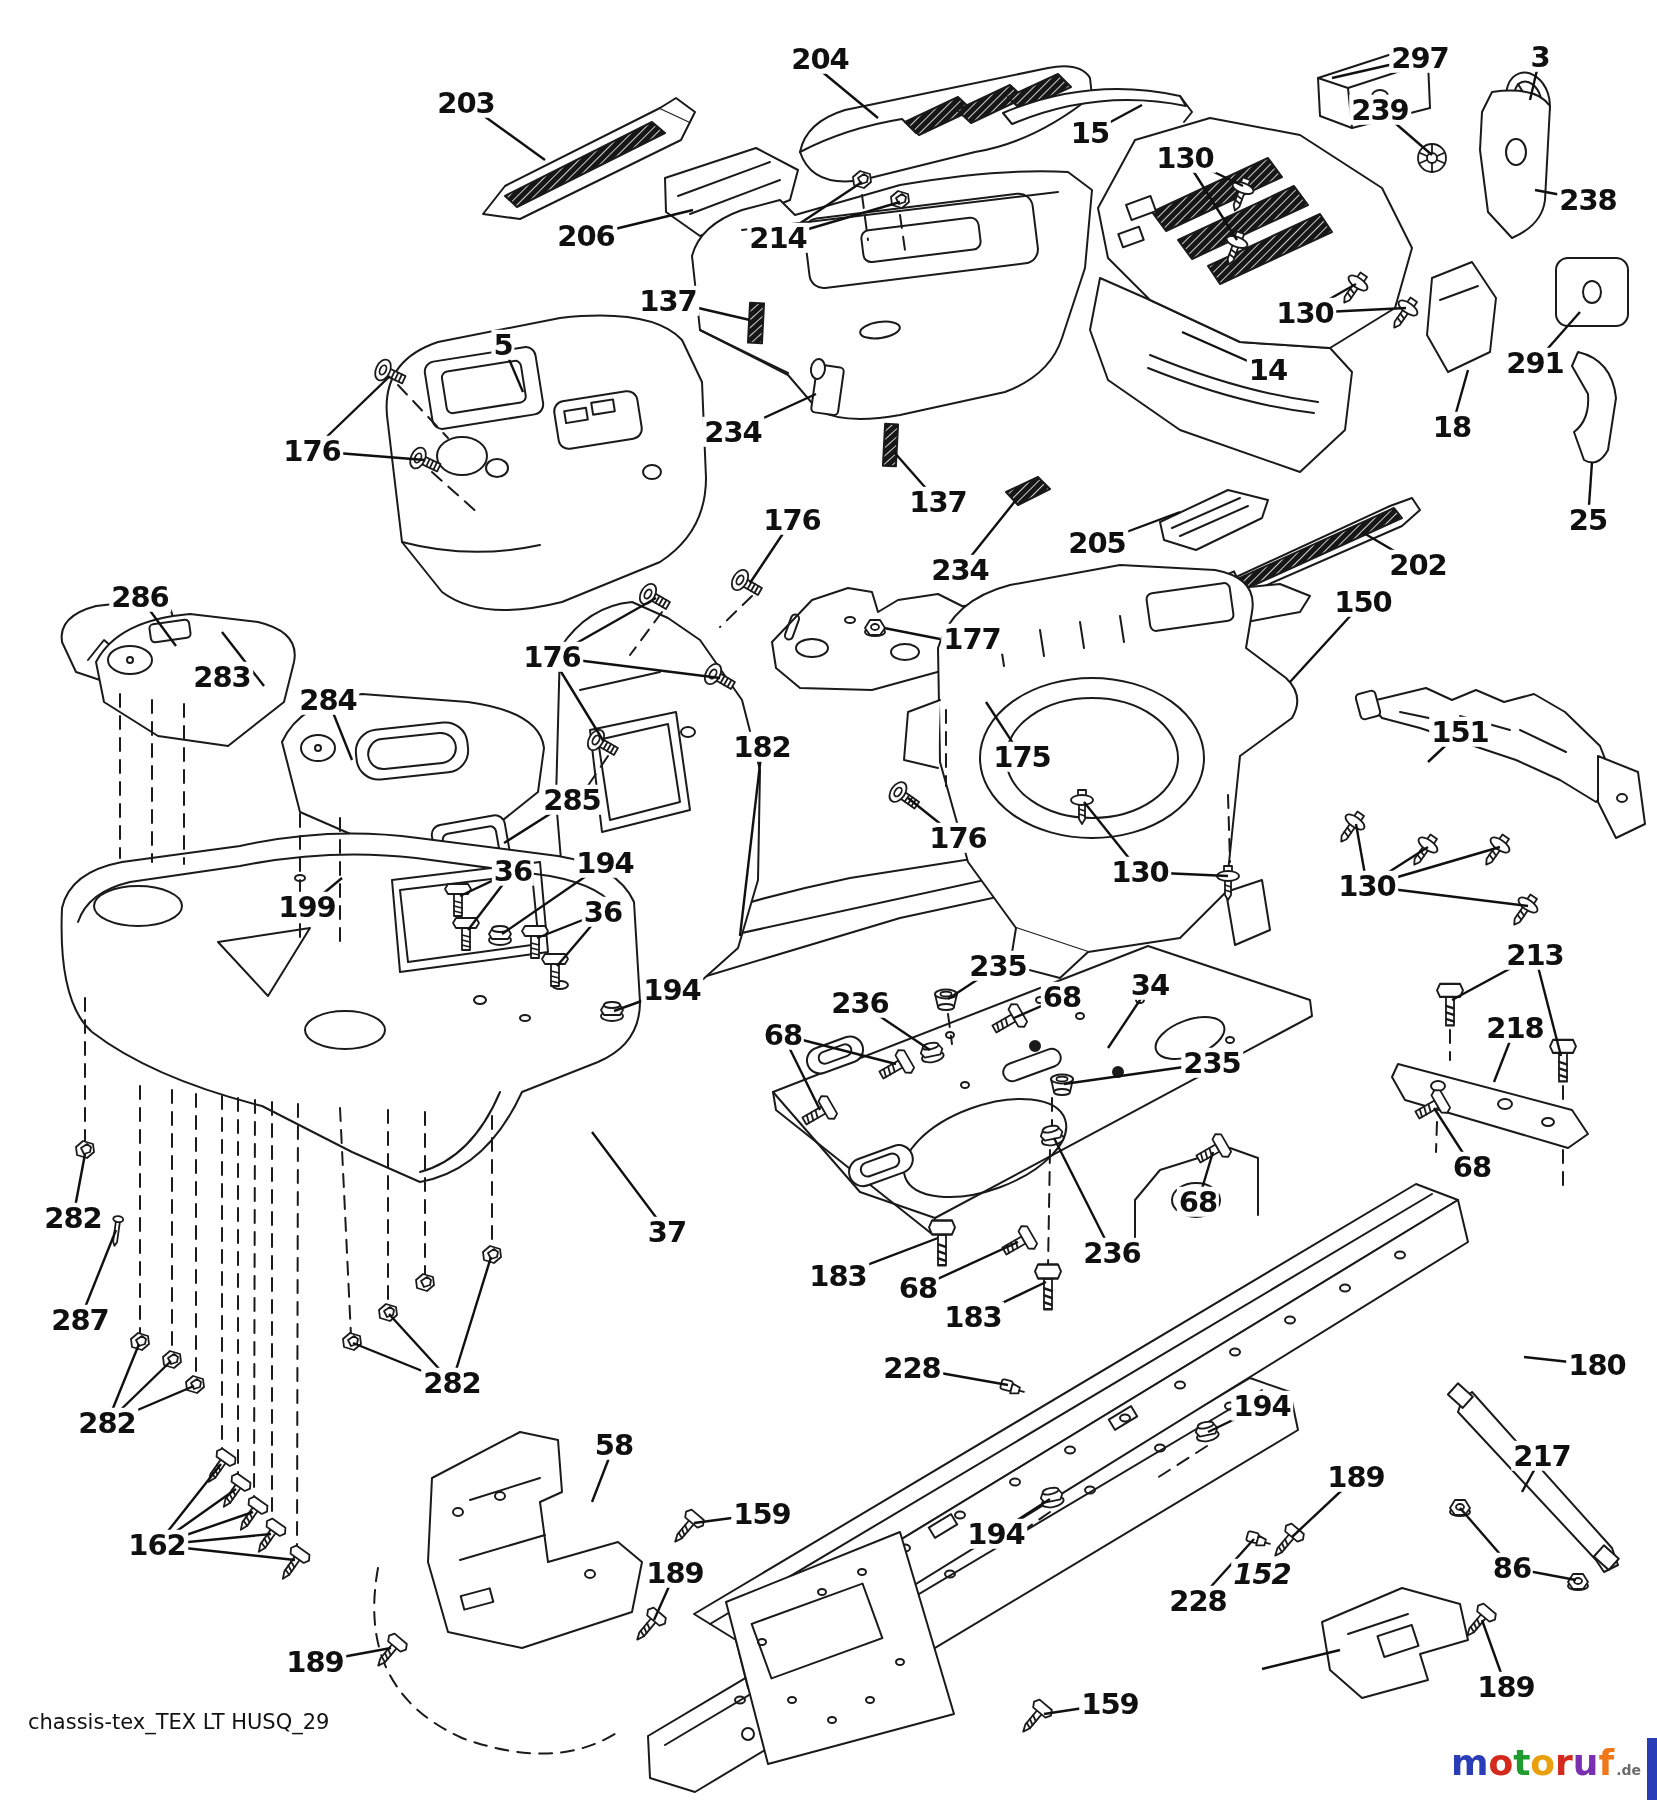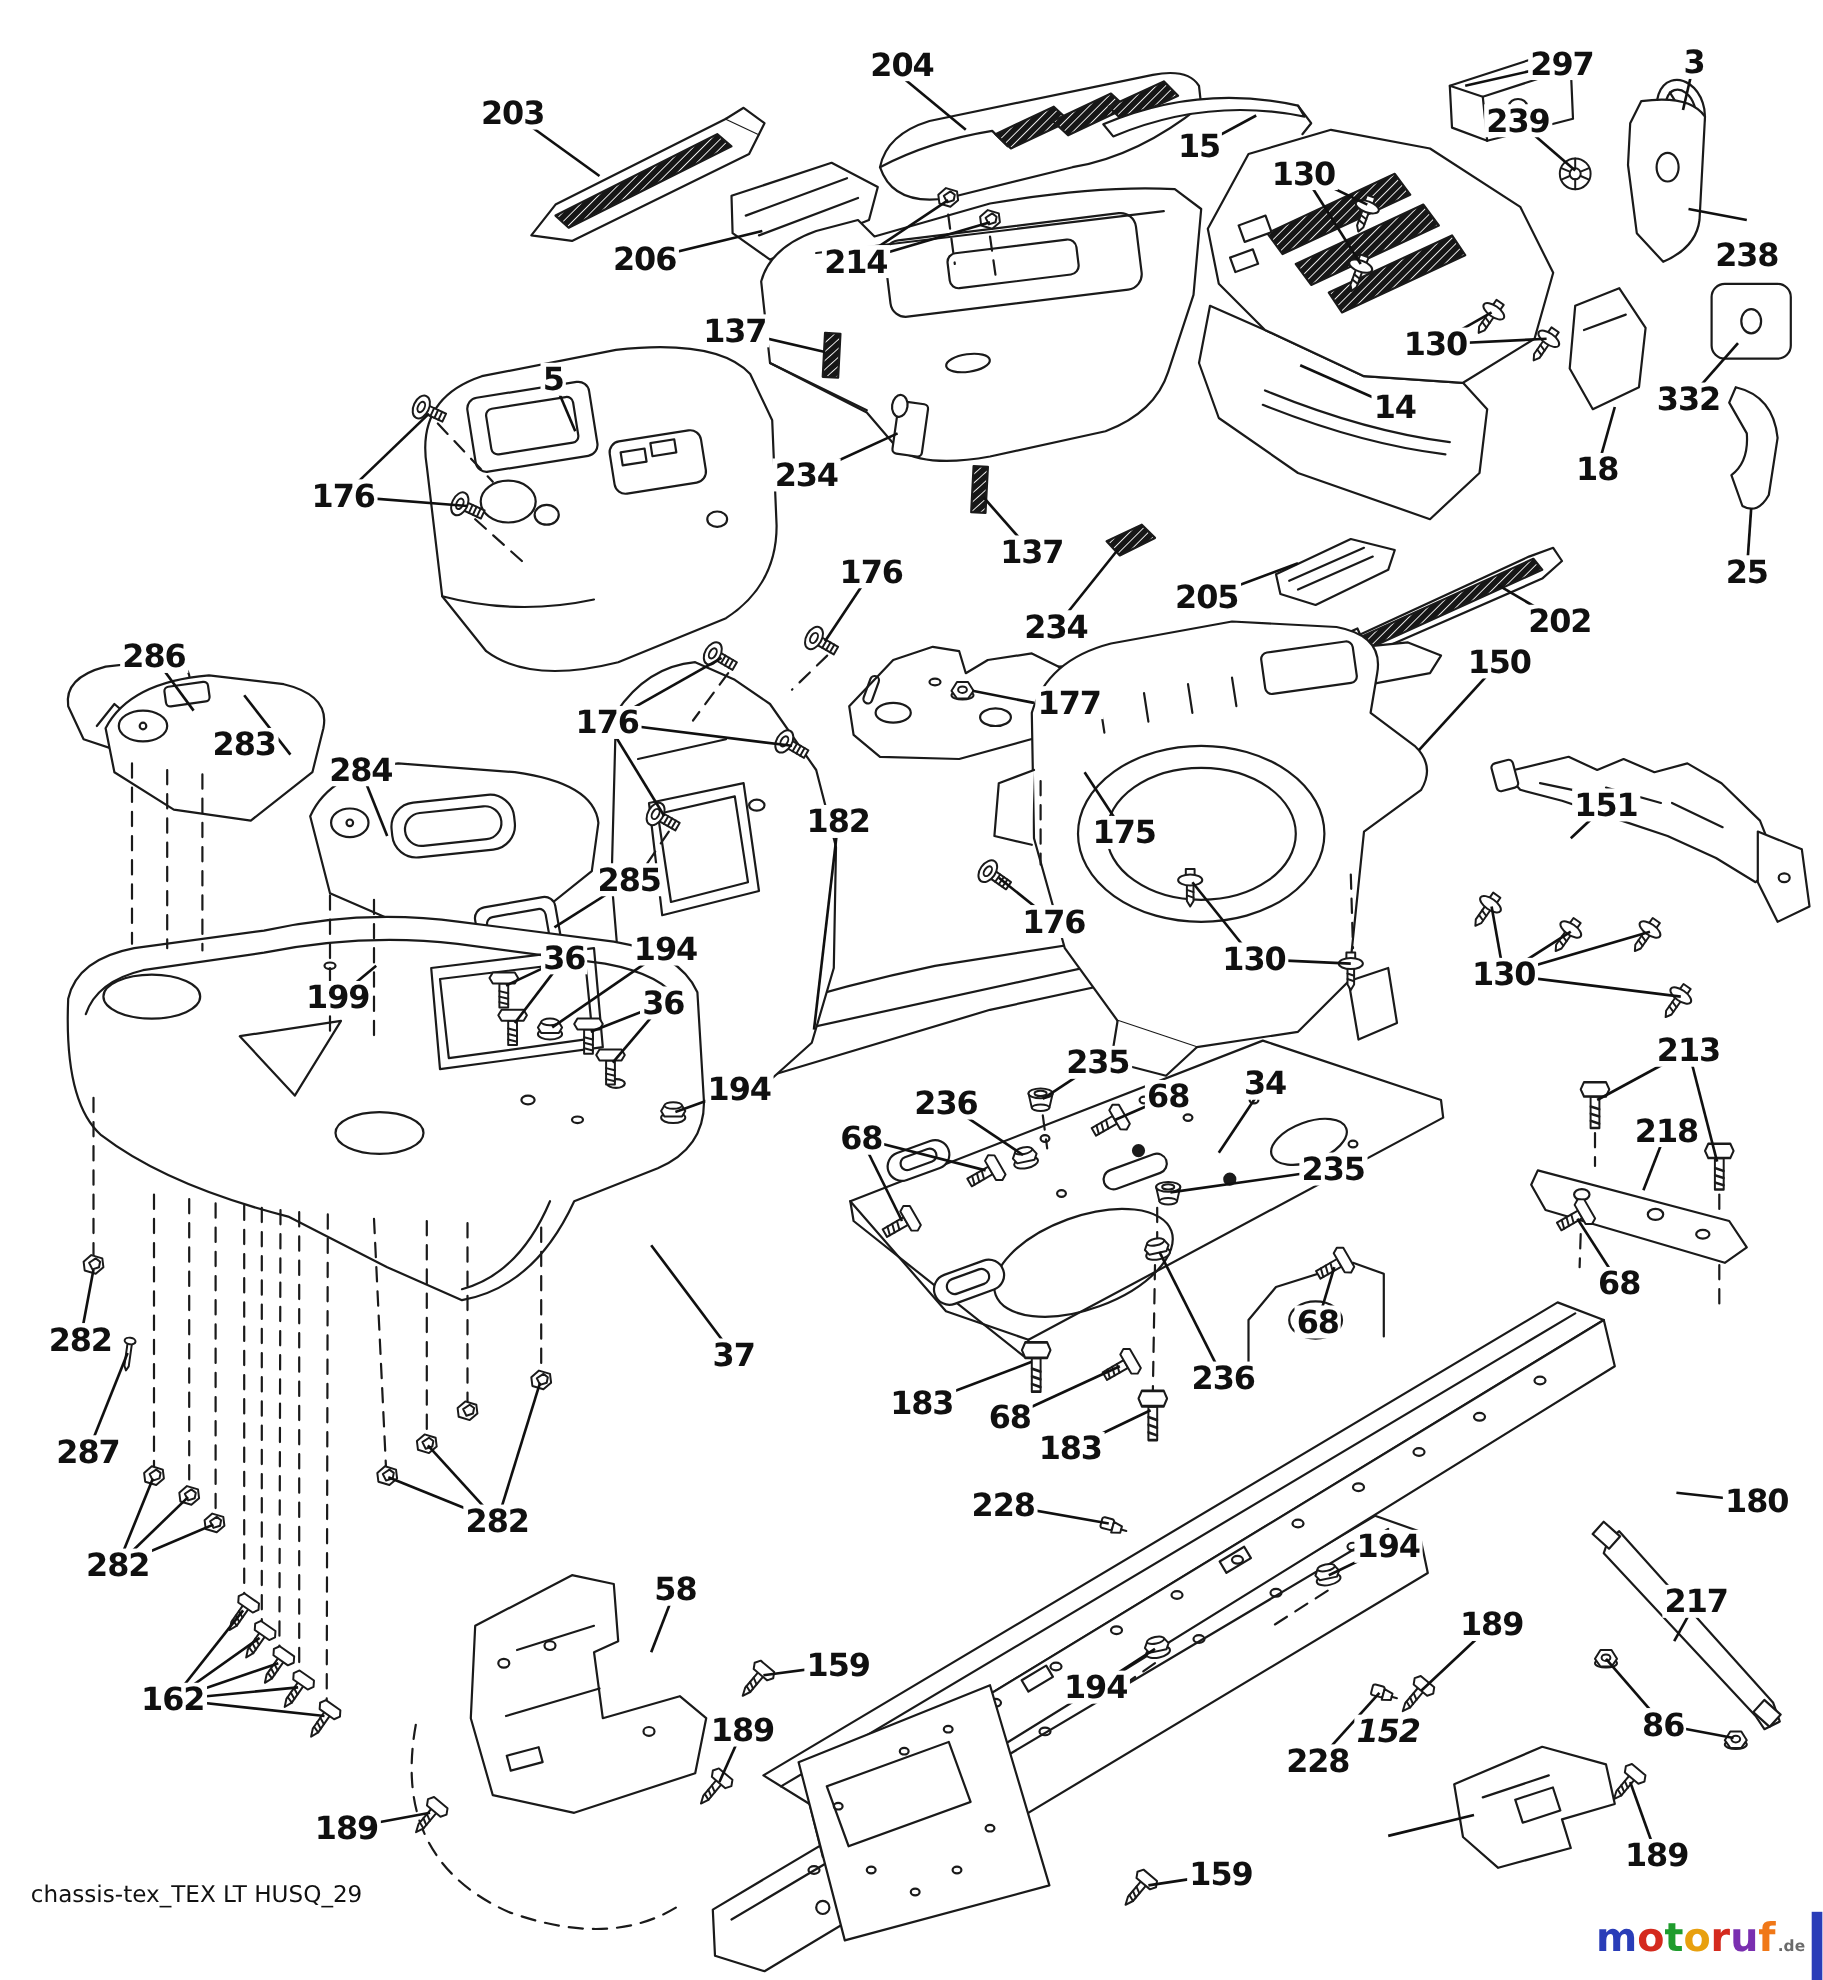--- a/index.html
+++ b/index.html
@@ -602,24 +602,24 @@
 
 <div id="callouts">
       <div class="callout" style="left: 466px; top: 103px;">203</div>
       <div class="callout" style="left: 586px; top: 236px;">206</div>
       <div class="callout" style="left: 820px; top: 59px;">204</div>
       <div class="callout" style="left: 778px; top: 238px;">214</div>
       <div class="callout" style="left: 1090px; top: 133px;">15</div>
       <div class="callout" style="left: 1420px; top: 58px;">297</div>
       <div class="callout" style="left: 1540px; top: 57px;">3</div>
       <div class="callout" style="left: 1380px; top: 110px;">239</div>
-      <div class="callout" style="left: 1588px; top: 200px; margin-top: 32px;">238</div>
+      <div class="callout" style="left: 1588px; top: 200px;">238</div>
       <div class="callout" style="left: 1185px; top: 158px;">130</div>
       <div class="callout" style="left: 1305px; top: 313px;">130</div>
-      <div class="callout" style="left: 1535px; top: 363px;">332</div>
+      <div class="callout" style="left: 1535px; top: 363px;">291</div>
       <div class="callout" style="left: 1452px; top: 427px;">18</div>
       <div class="callout" style="left: 1588px; top: 520px;">25</div>
       <div class="callout" style="left: 503px; top: 345px;">5</div>
       <div class="callout" style="left: 312px; top: 451px;">176</div>
       <div class="callout" style="left: 668px; top: 301px;">137</div>
       <div class="callout" style="left: 733px; top: 432px;">234</div>
       <div class="callout" style="left: 1268px; top: 370px;">14</div>
       <div class="callout" style="left: 938px; top: 502px;">137</div>
       <div class="callout" style="left: 960px; top: 570px;">234</div>
       <div class="callout" style="left: 792px; top: 520px;">176</div>

